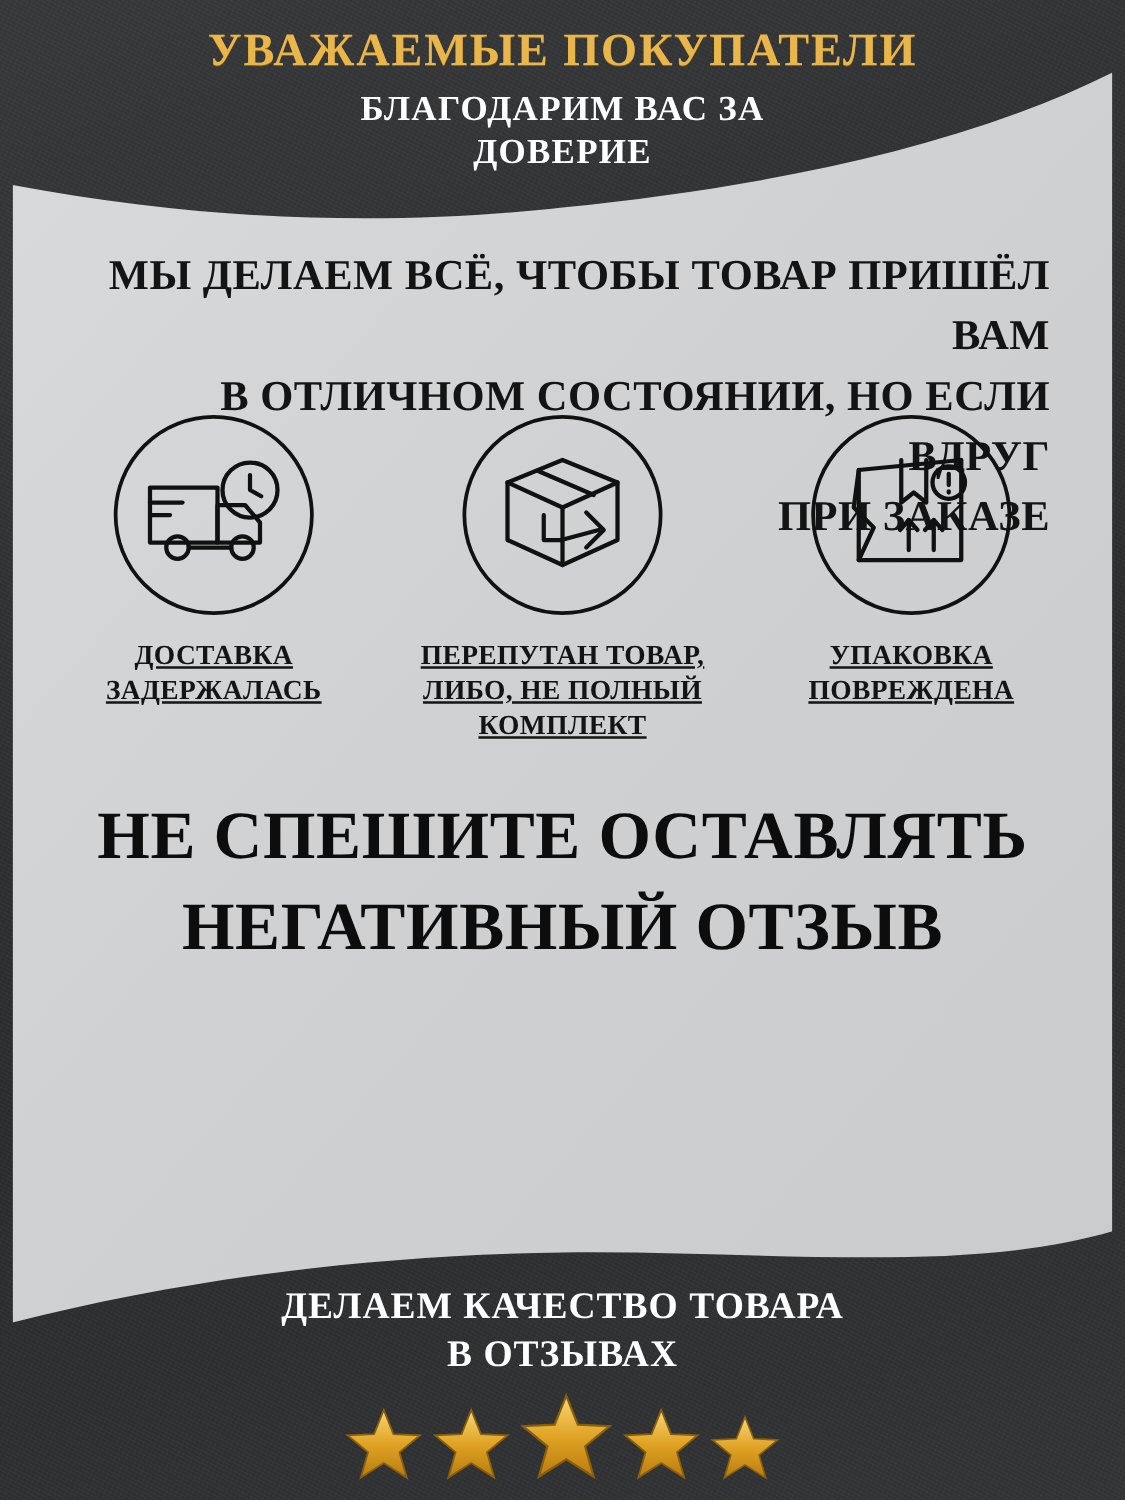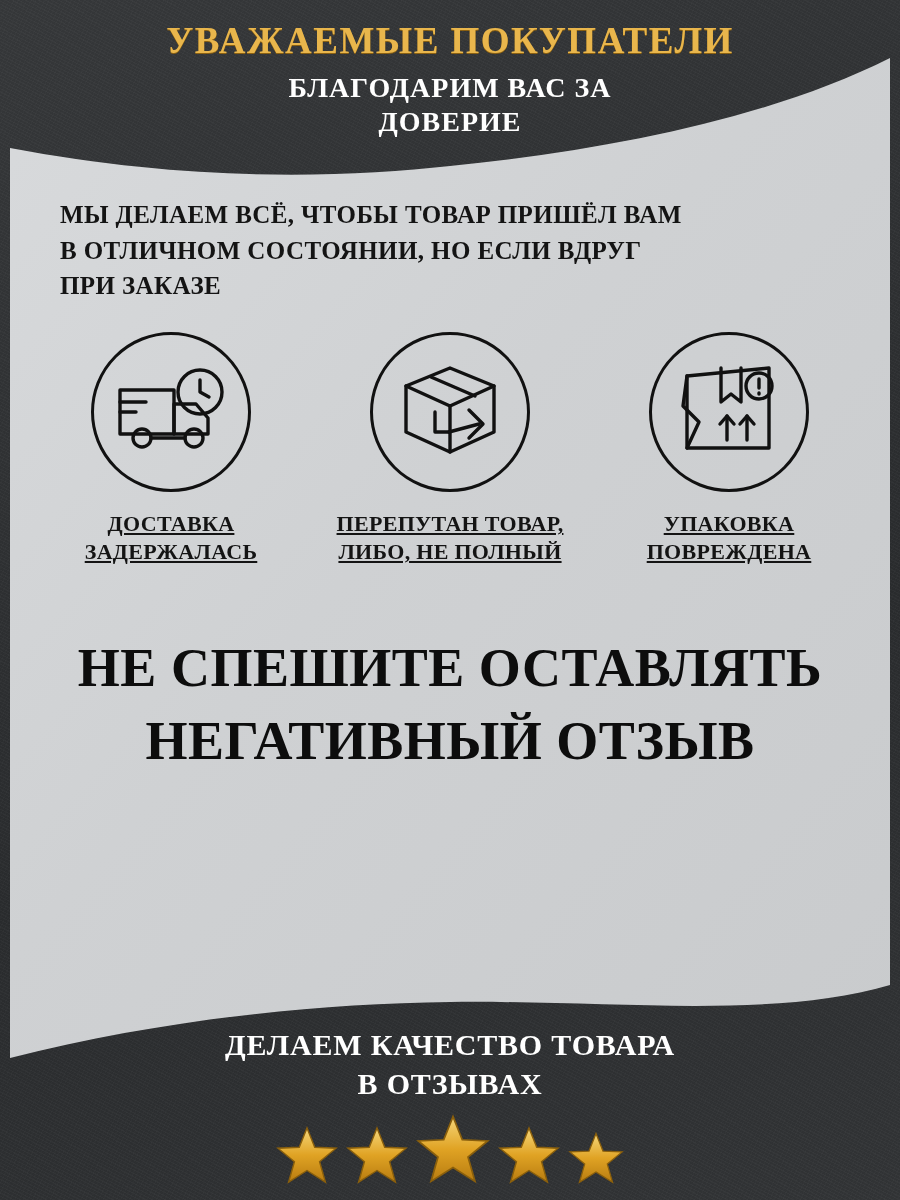--- a/index.html
+++ b/index.html
@@ -79,24 +79,24 @@
     letter-spacing: 1px;
     color: #ffffff;
     line-height: 1.22;
   }
 
   .intro {
     position: absolute;
     top: 197px;
     left: 60px;
     width: 780px;
-    text-align: left;
-    font-family: "Liberation Serif", serif;
-    font-weight: bold;
-    font-size: 25px;
+    text-align: right;
+    font-family: "Liberation Serif", serif;
+    font-weight: bold;
+    font-size: 34px;
     line-height: 1.42;
     color: #141414;
     letter-spacing: 0.4px;
   }
 
   .icons-row {
     position: absolute;
     top: 332px;
     left: 40px;
     width: 820px;
@@ -262,20 +262,21 @@
             <path d="M59 46 L59 92"></path>
             <path d="M40 17 L84 36"></path>
             <path d="M44 52 L44 72 L58 72"></path>
             <path d="M78 78 L92 64 L78 50"></path>
             <path d="M58 72 L88 64"></path>
           </svg>
         </div>
         <div class="icon-caption">
           <div>ПЕРЕПУТАН ТОВАР,</div>
           <div>ЛИБО, НЕ ПОЛНЫЙ</div>
+          <div>КОМПЛЕКТ</div>
         </div>
       </div>
 
       <div class="icon-cell">
         <div class="circle">
           <svg width="112" height="104" viewBox="0 0 112 104" fill="none" stroke="#111" stroke-width="3.4" stroke-linecap="round" stroke-linejoin="round">
             <path d="M14 16 L96 8 L96 88 L14 88 Z"></path>
             <path d="M14 16 L10 46 L26 62 L14 88"></path>
             <path d="M48 8 L48 42 L58 34 L68 42 L68 8"></path>
             <circle cx="86" cy="26" r="13"></circle>

